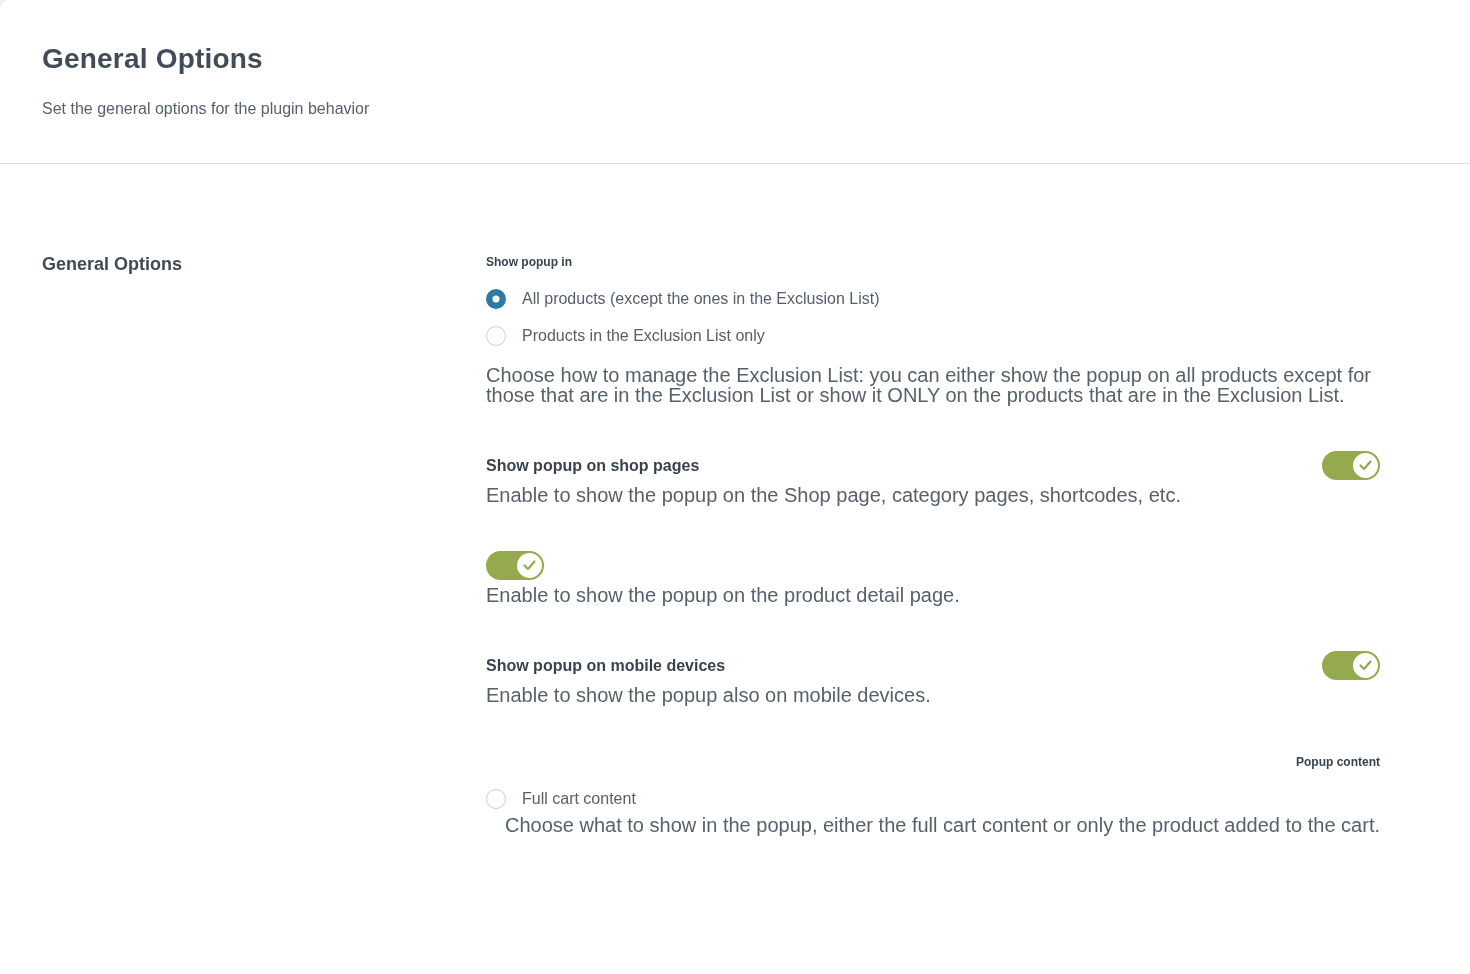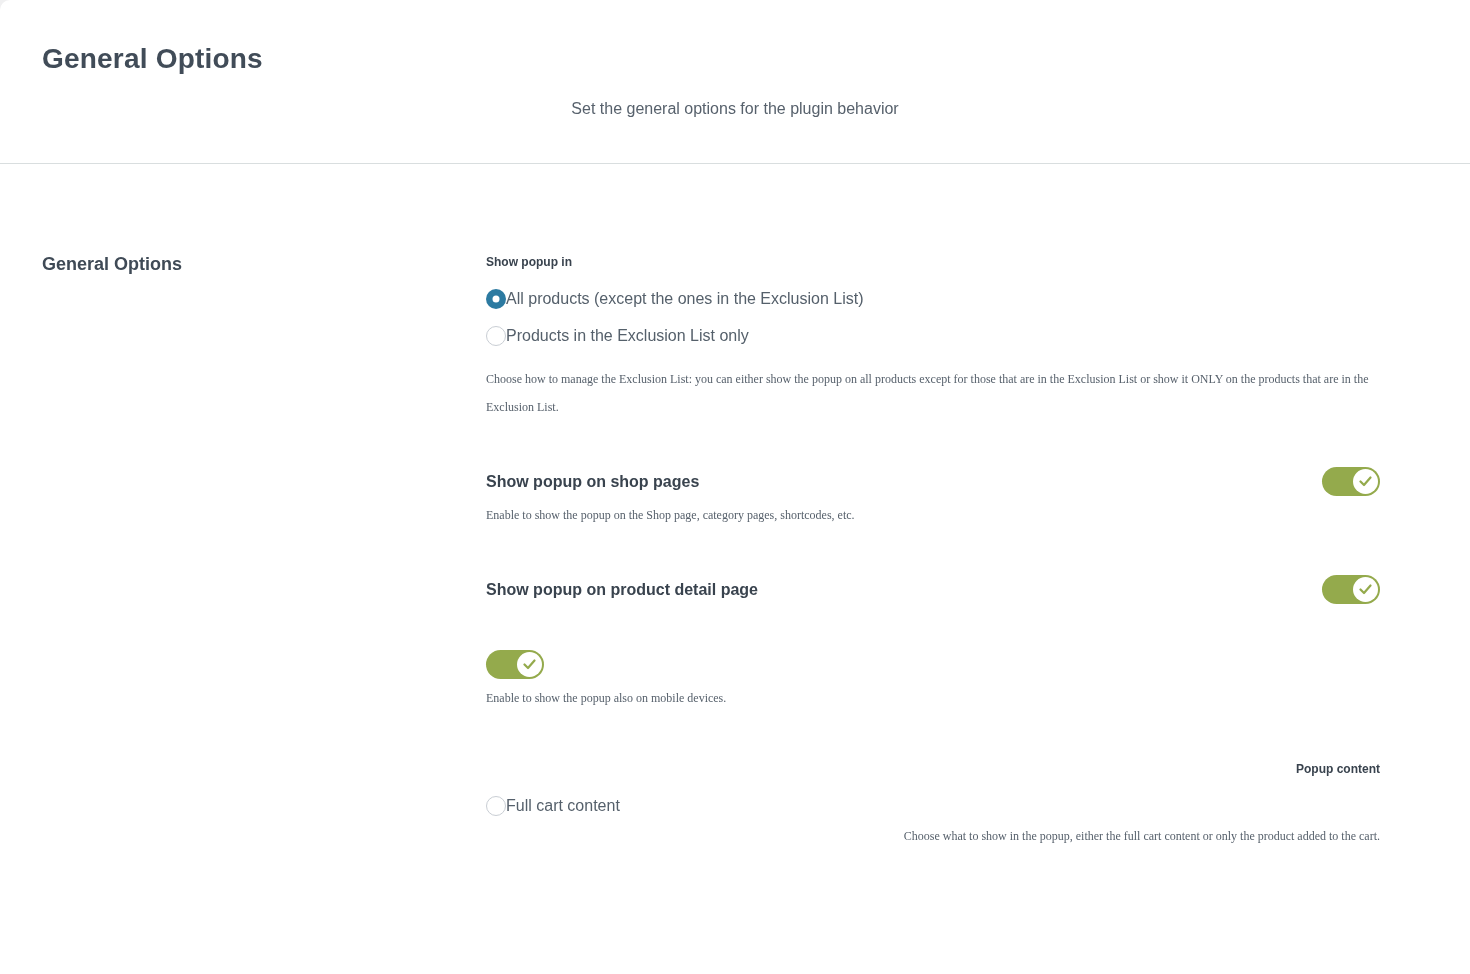--- a/index.html
+++ b/index.html
@@ -28,21 +28,20 @@
     font-weight: 600;
     line-height: 34px;
     color: #414c58;
     letter-spacing: 0.2px;
   }
   .page-subtitle {
     margin: 23px 0 16px 0;
     font-size: 16px;
     line-height: 19px;
     color: #57616c;
-    text-align: center;
   }
   
   .content {
     display: flex;
     padding-top: 89px;
   }
   .left-col {
     width: 486px;
     flex: 0 0 486px;
     padding-left: 42px;
@@ -89,32 +88,31 @@
     position: absolute;
     width: 7px;
     height: 7px;
     border-radius: 50%;
     background: #ffffff;
     top: 50%;
     left: 50%;
     transform: translate(-50%, -50%);
   }
   .radio-label {
-    margin-left: 0;
+    margin-left: 16px;
     font-size: 16px;
     color: #55606b;
     line-height: 20px;
   }
   .description {
     margin: 19px 0 0 0;
-    font-size: 12px;
-    line-height: 28px;
+    font-size: 20px;
+    line-height: 20px;
     color: #57616c;
     max-width: 900px;
-    font-family: Liberation Serif, serif;
   }
   
   .toggle-row {
     margin-top: 46px;
     display: flex;
     align-items: center;
     justify-content: space-between;
   }
   .toggle-label {
     font-size: 16px;
@@ -187,31 +185,32 @@
           <span class="knob">
             <svg width="13" height="11" viewBox="0 0 13 11">
                 <path d="M1.5 5.5 L5 9 L11.5 1.5" stroke="#94aa4c" stroke-width="2.2" fill="none" stroke-linecap="round" stroke-linejoin="round"></path>
               </svg>
           </span>
         </span>
       </div>
       <p class="description toggle-desc">Enable to show the popup on the Shop page, category pages, shortcodes, etc.</p>
 
       <div class="toggle-row">
-        <span class="toggle-label">Show popup on product detail page</span>
         <span class="toggle">
           <span class="knob">
             <svg width="13" height="11" viewBox="0 0 13 11">
                 <path d="M1.5 5.5 L5 9 L11.5 1.5" stroke="#94aa4c" stroke-width="2.2" fill="none" stroke-linecap="round" stroke-linejoin="round"></path>
               </svg>
           </span>
         </span>
       </div>
+      <p class="description toggle-desc">Enable to show the popup on the product detail page.</p>
 
       <div class="toggle-row">
+        <span class="toggle-label">Show popup on mobile devices</span>
         <span class="toggle">
           <span class="knob">
             <svg width="13" height="11" viewBox="0 0 13 11">
                 <path d="M1.5 5.5 L5 9 L11.5 1.5" stroke="#94aa4c" stroke-width="2.2" fill="none" stroke-linecap="round" stroke-linejoin="round"></path>
               </svg>
           </span>
         </span>
       </div>
       <p class="description toggle-desc">Enable to show the popup also on mobile devices.</p>
 

